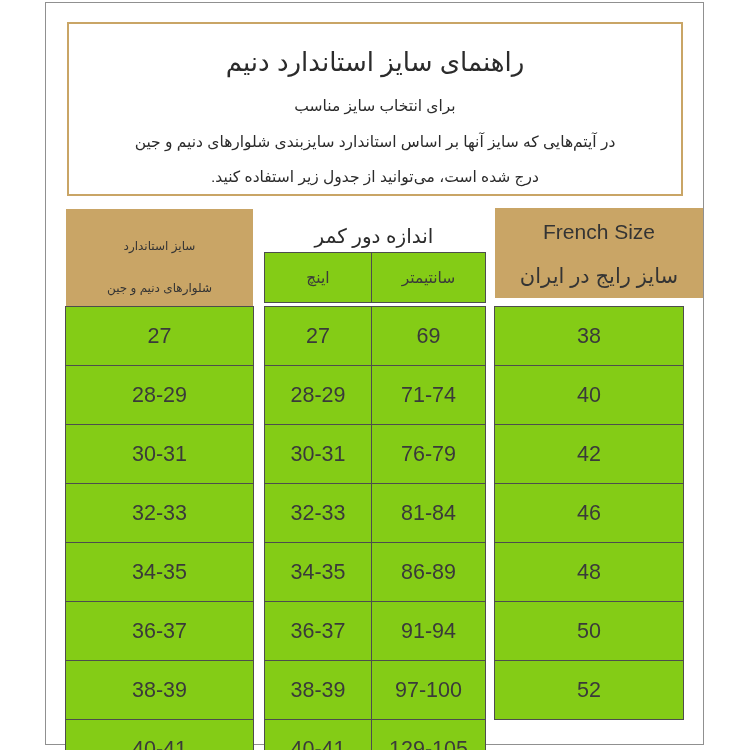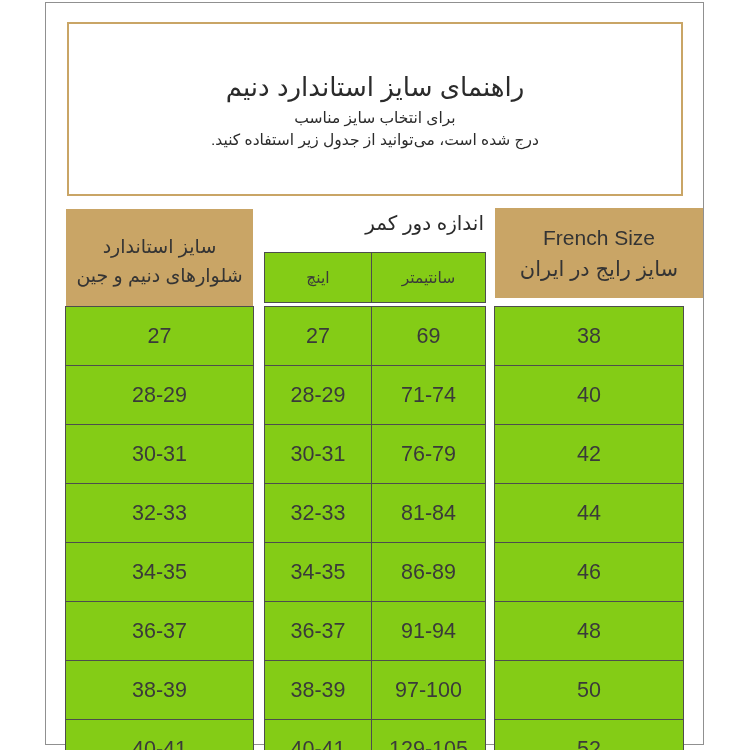--- a/index.html
+++ b/index.html
@@ -20,52 +20,53 @@
     text-align:center;
   }
   .header-box .t-lg { font-size:26px; line-height:40px; color:#2b2b2b; }
   .header-box .t-sm { font-size:15.5px; line-height:22.5px; color:#2b2b2b; }
   
   .gold-head {
     position:absolute; background:#c9a566; box-sizing:border-box;
     display:flex; flex-direction:column; justify-content:center; align-items:center;
     text-align:center; color:#343434;
   }
-  .gold-head.std { left:66px; top:209px; width:187px; height:104px; font-size:19px; line-height:29px; }
+  .gold-head.std { left:66px; top:209px; width:187px; height:104px; font-size:12px; line-height:29px; }
   .gold-head.fr  { left:495px; top:208px; width:208px; height:90px; font-size:21px; line-height:31px; }
   
   .mid-title {
     position:absolute; left:264px; top:211px; width:220px;
-    font-size:20px; color:#2b2b2b;
+    text-align:center; font-size:20px; color:#2b2b2b;
   }
   
   table { border-collapse:collapse; position:absolute; table-layout:fixed; background:#ffffff; }
   td {
     border:1.6px solid #4d4d4d; text-align:center; vertical-align:middle;
     padding:4px; background:#84cc16; color:#3a3a3a;
   }
   .subhead { left:264px; top:252px; width:221px; font-size:15.5px; }
   .subhead td { height:41px; }
   .body-t { top:306px; font-size:21.5px; }
   .body-t td { height:50px; }
   .body-t.std { left:65px;  width:189px; }
   .body-t.mid { left:264px; width:221px; }
   .body-t.fr  { left:494px; width:190px; }
-  .rtl { direction:rtl; unicode-bidi:isolate; }
+  .rtl { direction:rtl; unicode-bidi:isolate;margin-top:13px; }
 </style>
 </head>
 <body>
 
 <div class="canvas">
 
   <div class="frame"></div>
 
   <div class="header-box">
     <div class="t-lg rtl">راهنمای سایز استاندارد دنیم</div>
     <div class="t-sm rtl">برای انتخاب سایز مناسب</div>
+    <div class="t-sm rtl">در آیتم‌هایی که سایز آنها بر اساس استاندارد سایزبندی شلوارهای دنیم و جین</div>
     <div class="t-sm rtl">درج شده است، می‌توانید از جدول زیر استفاده کنید.</div>
   </div>
 
   <div class="gold-head std">
     <div class="rtl">سایز استاندارد</div>
     <div class="rtl">شلوارهای دنیم و جین</div>
   </div>
   <table class="body-t std">
     <tbody>
         <tr>
@@ -158,23 +159,20 @@
         <tr>
           <td>38</td>
         </tr>
     <tr>
           <td>40</td>
         </tr>
     <tr>
           <td>42</td>
         </tr>
     <tr>
-          <td>44</td>
-        </tr>
-    <tr>
           <td>46</td>
         </tr>
     <tr>
           <td>48</td>
         </tr>
     <tr>
           <td>50</td>
         </tr>
     <tr>
           <td>52</td>

